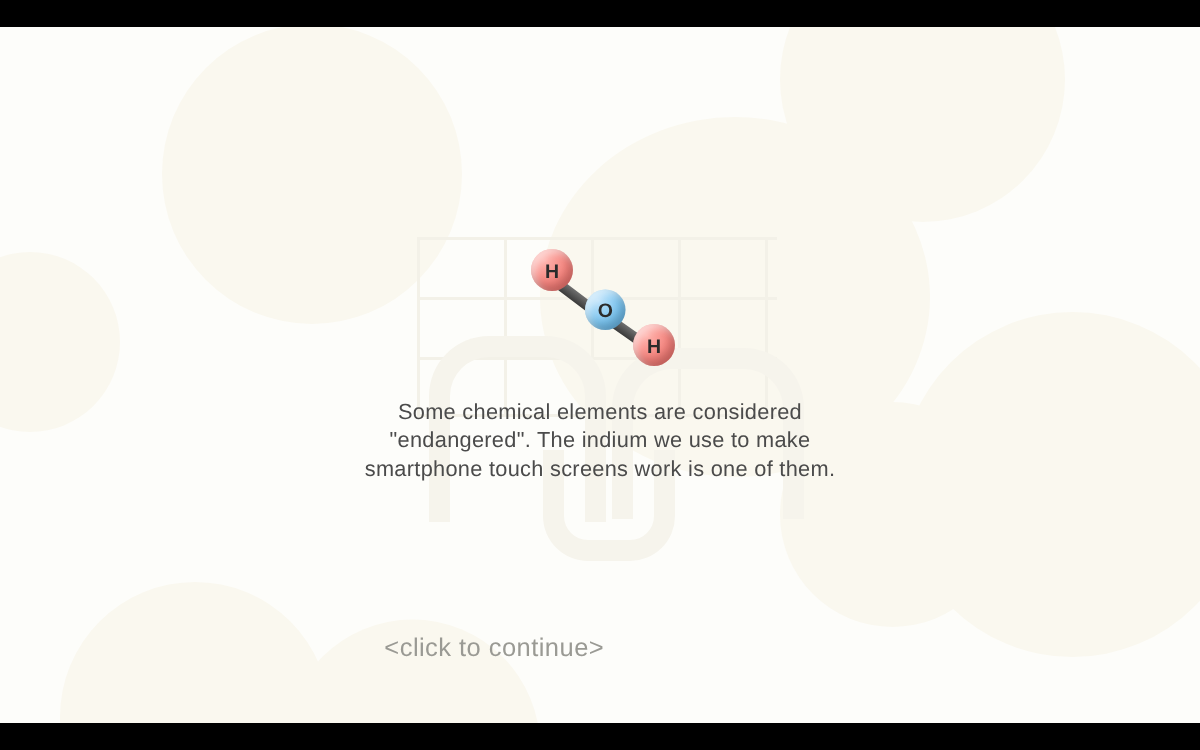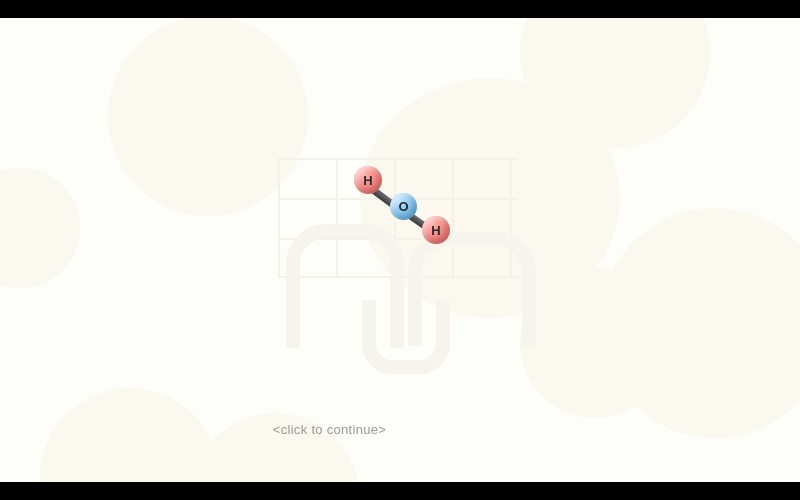--- a/index.html
+++ b/index.html
@@ -123,21 +123,21 @@
   }
   #fact div { white-space: pre; }
 
   #continue {
     position: absolute;
     left: 0;
     top: 404px;
     width: 659px;
     text-align: center;
     color: #9a9a94;
-    font-size: 13px;
+    font-size: 17px;
     letter-spacing: 0.3px;
     cursor: pointer;
   }
 </style>
 </head>
 <body>
 
 <div id="screen">
 
   <div class="bar top"></div>
@@ -177,19 +177,24 @@
         <span>H</span>
       </div>
       <div class="atom o" style="left:50px; top:45px;">
         <span>O</span>
       </div>
       <div class="atom h" style="left:82px; top:68px;">
         <span>H</span>
       </div>
     </div>
 
+    <div id="fact">
+      <div>Some chemical elements are considered</div>
+      <div>"endangered". The indium we use to make</div>
+      <div>smartphone touch screens work is one of them.</div>
+    </div>
 
     <div id="continue">&lt;click to continue&gt;</div>
 
   </div>
 
   <div class="bar bottom"></div>
 </div>
 
 </body></html>

